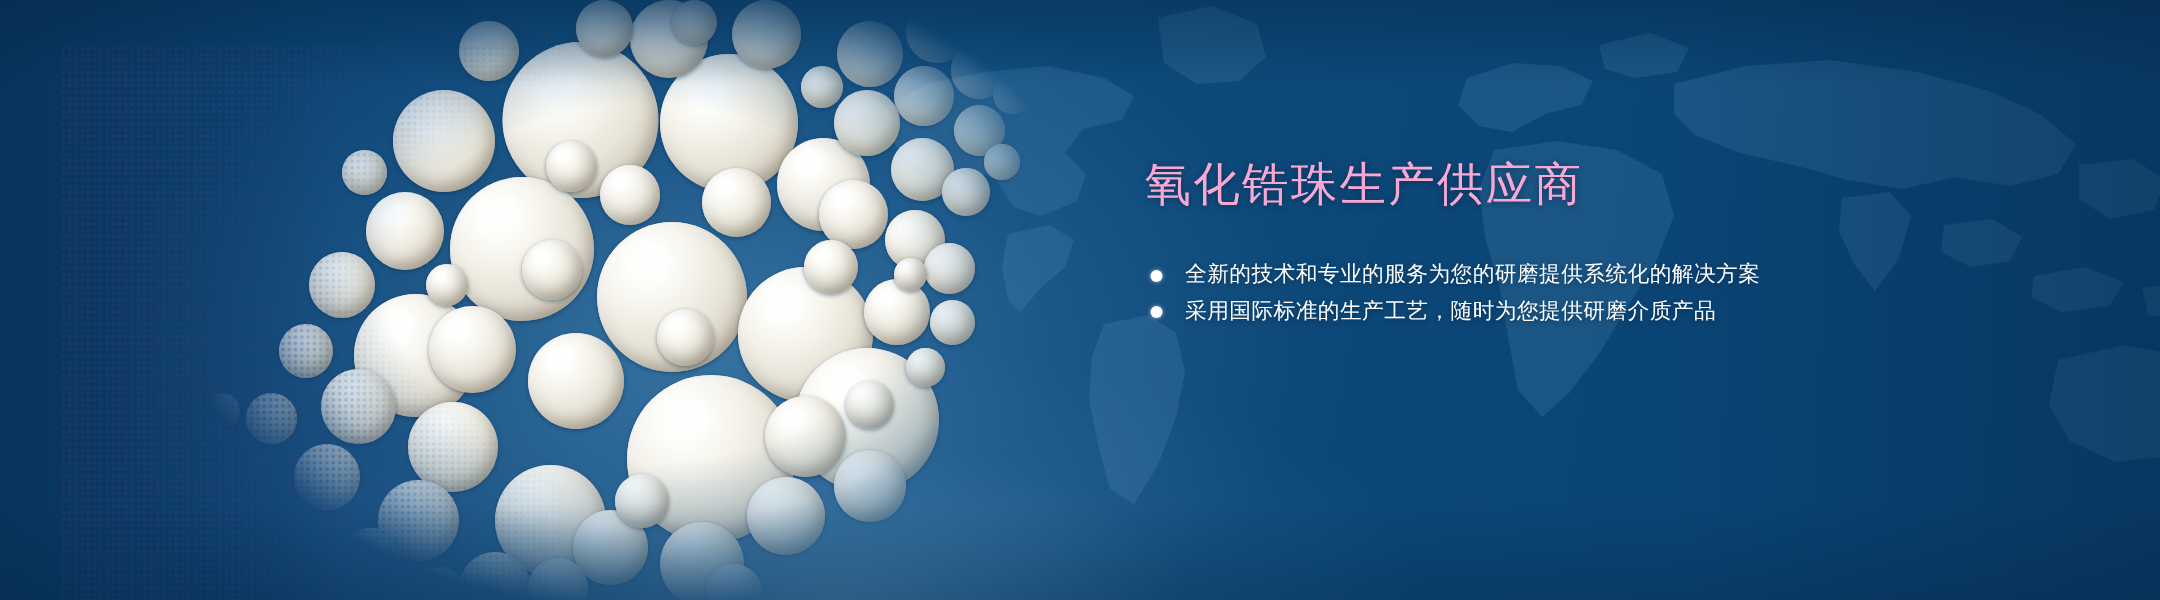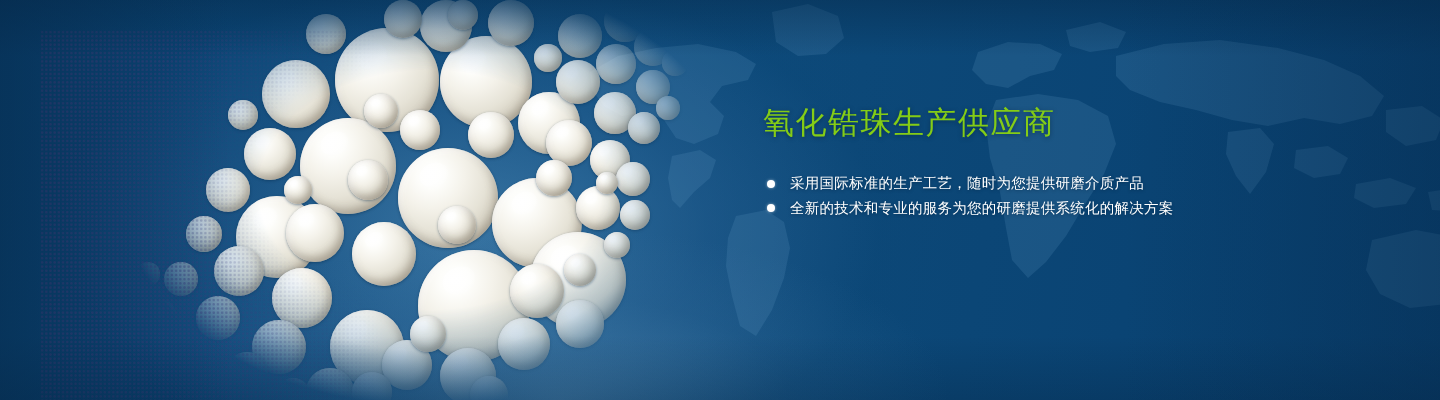--- a/index.html
+++ b/index.html
@@ -135,21 +135,21 @@
 
   
   .content {
     position: absolute;
     left: 763px;
     top: 104px;
     width: 600px;
   }
   .headline {
     margin: 0;
-    color: #84cc16;
+    color: #f9a8d4;
     font-size: 31px;
     font-weight: 400;
     line-height: 38px;
     letter-spacing: 1.5px;
     white-space: nowrap;
     text-shadow: 0 1px 4px rgba(3,30,56,0.55);
   }
   .bullet-list {
     list-style: none;
     margin: 29px 0 0 0;
@@ -298,22 +298,22 @@
 
   <div class="halftone"></div>
   <div class="bg-vignette"></div>
 
   <div class="content">
     <h1 class="headline">氧化锆珠生产供应商</h1>
 
     <ul class="bullet-list">
       <li class="bullet-item">
         <span class="bullet-dot"></span>
-        <span>采用国际标准的生产工艺，随时为您提供研磨介质产品</span>
+        <span>全新的技术和专业的服务为您的研磨提供系统化的解决方案</span>
       </li>
       <li class="bullet-item">
         <span class="bullet-dot"></span>
-        <span>全新的技术和专业的服务为您的研磨提供系统化的解决方案</span>
+        <span>采用国际标准的生产工艺，随时为您提供研磨介质产品</span>
       </li>
     </ul>
   </div>
 
 </div>
 
 </body></html>

